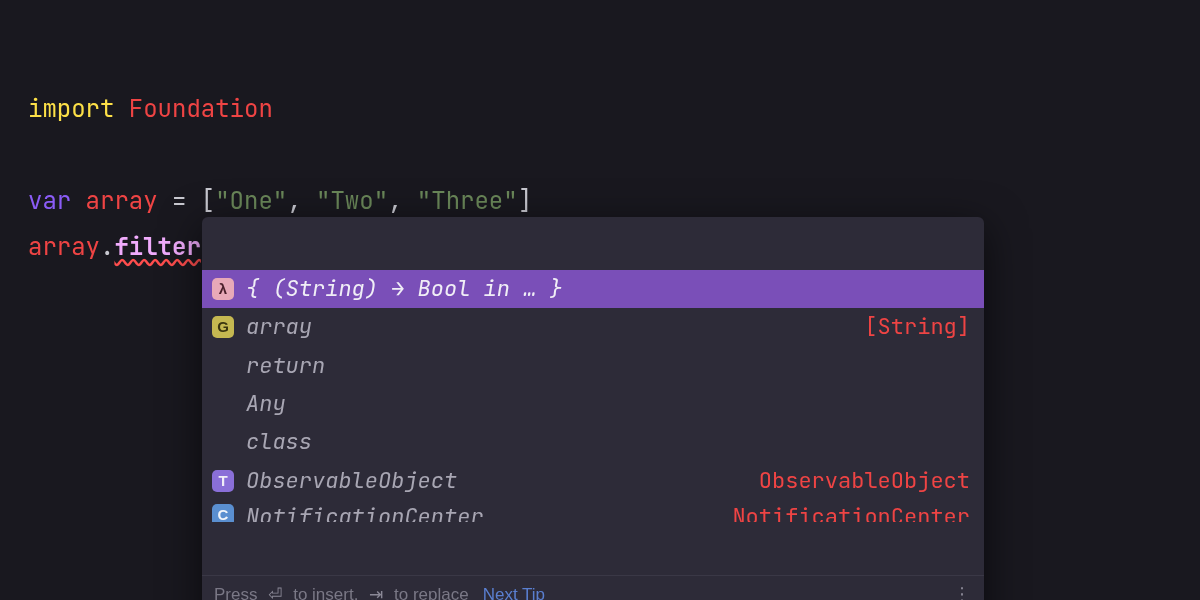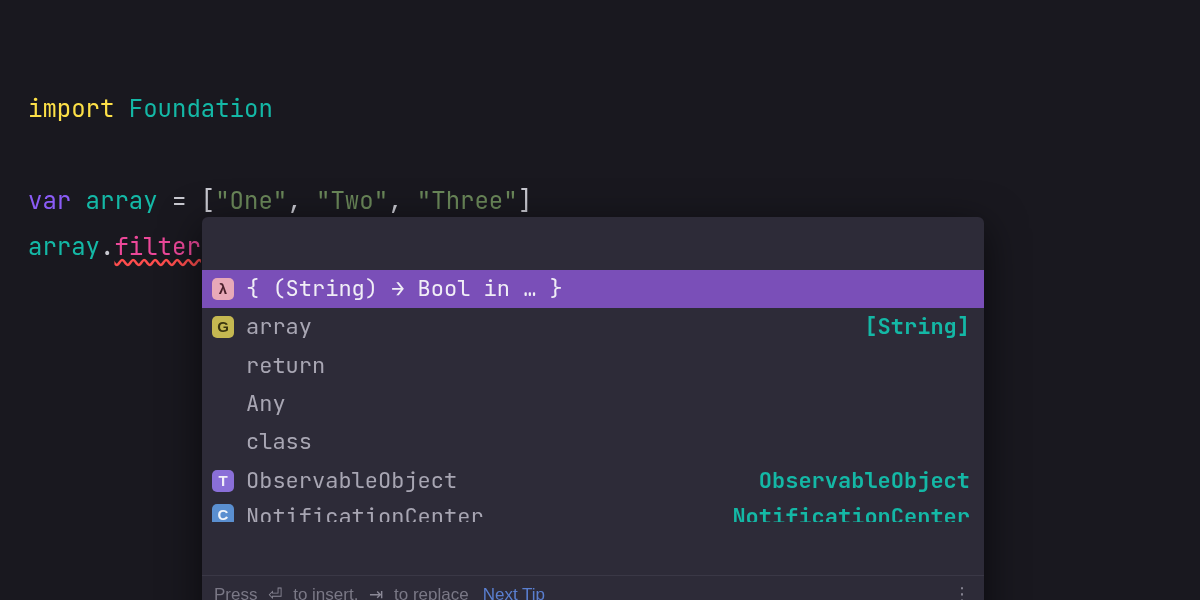--- a/index.html
+++ b/index.html
@@ -13,28 +13,29 @@
     overflow: hidden;
   }
   .editor {
     padding: 40px 28px;
     line-height: 46px;
     white-space: pre;
     position: relative;
   }
   .kw-import { color: #fde047; }
   .kw-var { color: #8b5cf6; }
-  .ident { color: #14b8a6; }
+  .ident { color: #ef4444; }
   .str { color: #6a8759; }
   .punct { color: #c8c8d0; }
   .method {
-    color: #ec4899;
+    color: #f0abfc;
     text-decoration: underline wavy #ff4d4d;
     text-decoration-skip-ink: none;
     text-underline-offset: 4px;
+    font-weight: bold;
   }
   .cursor-box {
     display: inline-block;
     background: #4a4a56;
     padding: 0 2px;
     border-radius: 2px;
     color: #c8c8d0;
     position: relative;
   }
   .cursor {
@@ -83,22 +84,22 @@
     font-size: 15px;
     font-weight: 700;
     flex-shrink: 0;
     font-family: Arial, sans-serif;
   }
   .icon-lambda { background: #e8a9b8; color: #4a1f2a; }
   .icon-g { background: #c5b851; color: #3a3510; }
   .icon-t { background: #8a6fd8; color: #f0eef8; }
   .icon-c { background: #5a8fd0; color: #f0f4fa; }
   .icon-empty { background: transparent; }
-  .row-text { flex: 1; white-space: pre; }
-  .row-type { color: #14b8a6; font-weight: bold; }
+  .row-text { flex: 1; white-space: pre; font-style: italic; }
+  .row-type { color: #ef4444; }
 
   .footer {
     display: flex;
     align-items: center;
     padding: 8px 12px;
     font-size: 17px;
     color: #7a7886;
     border-top: 1px solid #3a3846;
     font-family: -apple-system, "Segoe UI", Arial, sans-serif;
     gap: 6px;

